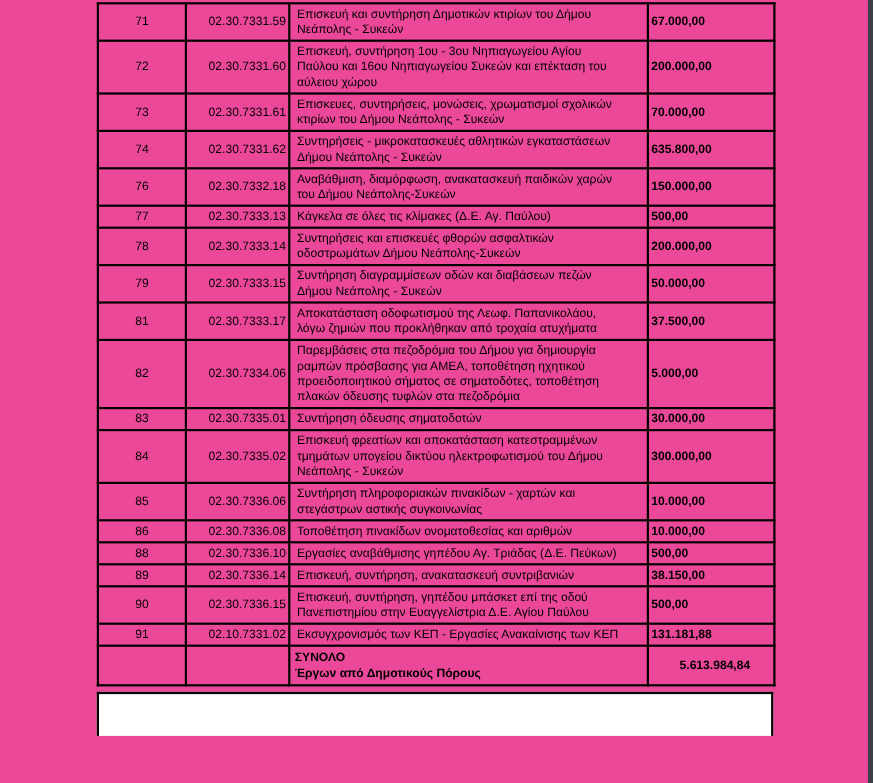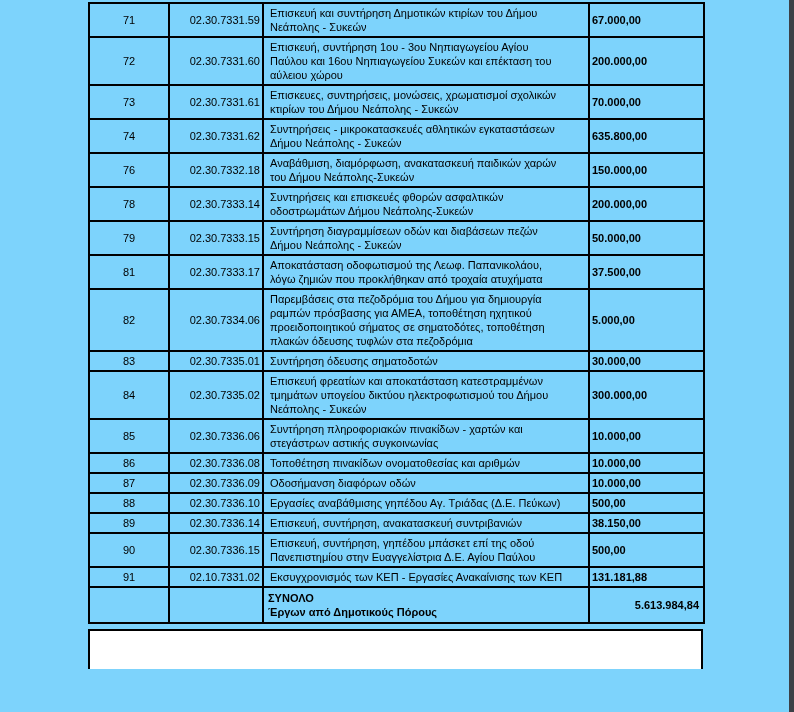--- a/index.html
+++ b/index.html
@@ -3,21 +3,21 @@
 <meta charset="utf-8">
 <style>
   * { margin: 0; padding: 0; box-sizing: border-box; }
   html, body {
     width: 794px; height: 712px;
     overflow: hidden;
     background: #ffffff;
     font-family: "Liberation Sans", "DejaVu Sans", sans-serif;
     color: #000000;
   }
-  .page { position: relative; width: 794px; height: 712px; background: #7dd3fc; }
+  .page { position: relative; width: 794px; height: 712px; background: #ec4899; }
   .edge-bar {
     position: absolute; top: 0; right: 0;
     width: 5px; height: 712px;
     background: #3b4046;
   }
   .table-wrap { position: absolute; left: 88px; top: 2px; width: 617px; }
   table.budget {
     border-collapse: collapse;
     table-layout: fixed;
     width: 615px;
@@ -37,21 +37,21 @@
   td.total-label {
     font-weight: bold;
     font-size: 13px;
     line-height: 16px;
     padding: 2px 6px 2px 4px;
   }
   td.total-amount {
     text-align: right;
     font-weight: bold;
     font-size: 12.5px;
-    padding-right: 4px;
+    padding-right: 21px;
   }
   .gap { height: 5px; }
   .next-section {
     width: 615px;
     height: 40px;
     border-left: 2px solid #000000;
     border-right: 2px solid #000000;
     border-top: 2px solid #000000;
     background: #ffffff;
   }
@@ -94,20 +94,26 @@
             <td class="c2">Συντηρήσεις - μικροκατασκευές αθλητικών εγκαταστάσεων Δήμου Νεάπολης - Συκεών</td>
             <td class="c3">635.800,00</td>
           </tr>
           <tr>
             <td class="c0">76</td>
             <td class="c1">02.30.7332.18</td>
             <td class="c2">Αναβάθμιση, διαμόρφωση, ανακατασκευή παιδικών χαρών του Δήμου Νεάπολης-Συκεών</td>
             <td class="c3">150.000,00</td>
           </tr>
           <tr>
+            <td class="c0">77</td>
+            <td class="c1">02.30.7333.13</td>
+            <td class="c2">Κάγκελα σε όλες τις κλίμακες (Δ.Ε. Αγ. Παύλου)</td>
+            <td class="c3">500,00</td>
+          </tr>
+          <tr>
             <td class="c0">78</td>
             <td class="c1">02.30.7333.14</td>
             <td class="c2">Συντηρήσεις και επισκευές φθορών ασφαλτικών οδοστρωμάτων Δήμου Νεάπολης-Συκεών</td>
             <td class="c3">200.000,00</td>
           </tr>
           <tr>
             <td class="c0">79</td>
             <td class="c1">02.30.7333.15</td>
             <td class="c2">Συντήρηση διαγραμμίσεων οδών και διαβάσεων πεζών Δήμου Νεάπολης - Συκεών</td>
             <td class="c3">50.000,00</td>
@@ -139,26 +145,20 @@
           <tr>
             <td class="c0">85</td>
             <td class="c1">02.30.7336.06</td>
             <td class="c2">Συντήρηση πληροφοριακών πινακίδων - χαρτών και στεγάστρων αστικής συγκοινωνίας</td>
             <td class="c3">10.000,00</td>
           </tr>
           <tr>
             <td class="c0">86</td>
             <td class="c1">02.30.7336.08</td>
             <td class="c2">Τοποθέτηση πινακίδων ονοματοθεσίας και αριθμών</td>
-            <td class="c3">10.000,00</td>
-          </tr>
-          <tr>
-            <td class="c0">87</td>
-            <td class="c1">02.30.7336.09</td>
-            <td class="c2">Οδοσήμανση διαφόρων οδών</td>
             <td class="c3">10.000,00</td>
           </tr>
           <tr>
             <td class="c0">88</td>
             <td class="c1">02.30.7336.10</td>
             <td class="c2">Εργασίες αναβάθμισης γηπέδου Αγ. Τριάδας (Δ.Ε. Πεύκων)</td>
             <td class="c3">500,00</td>
           </tr>
           <tr>
             <td class="c0">89</td>

